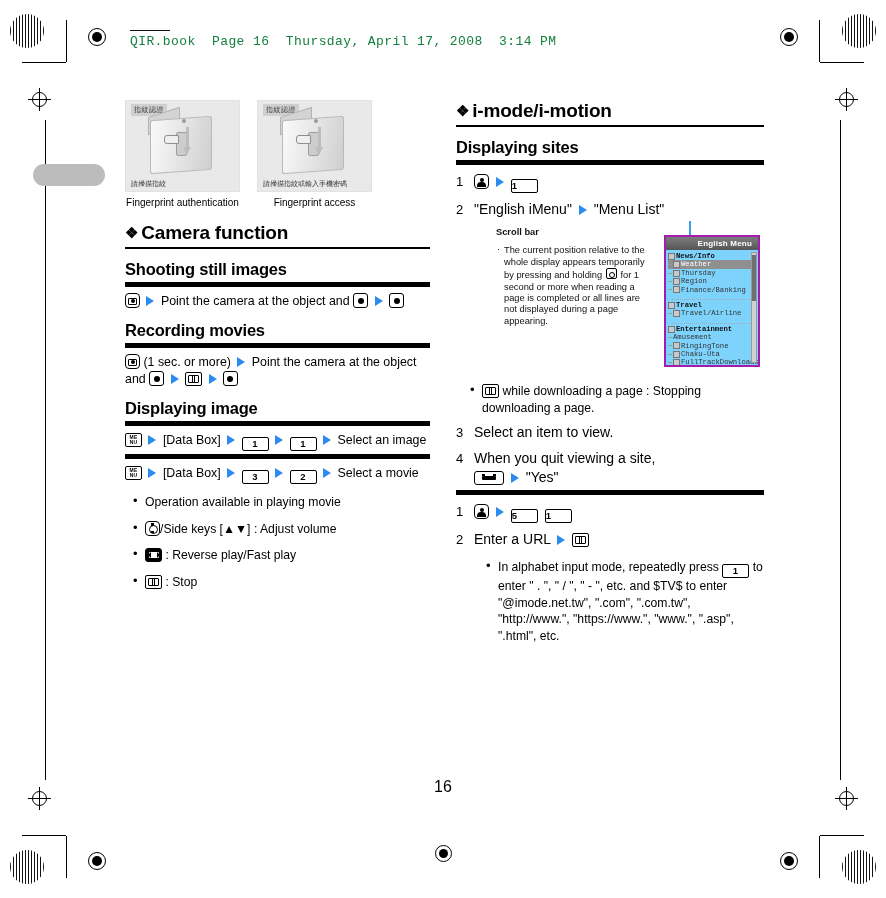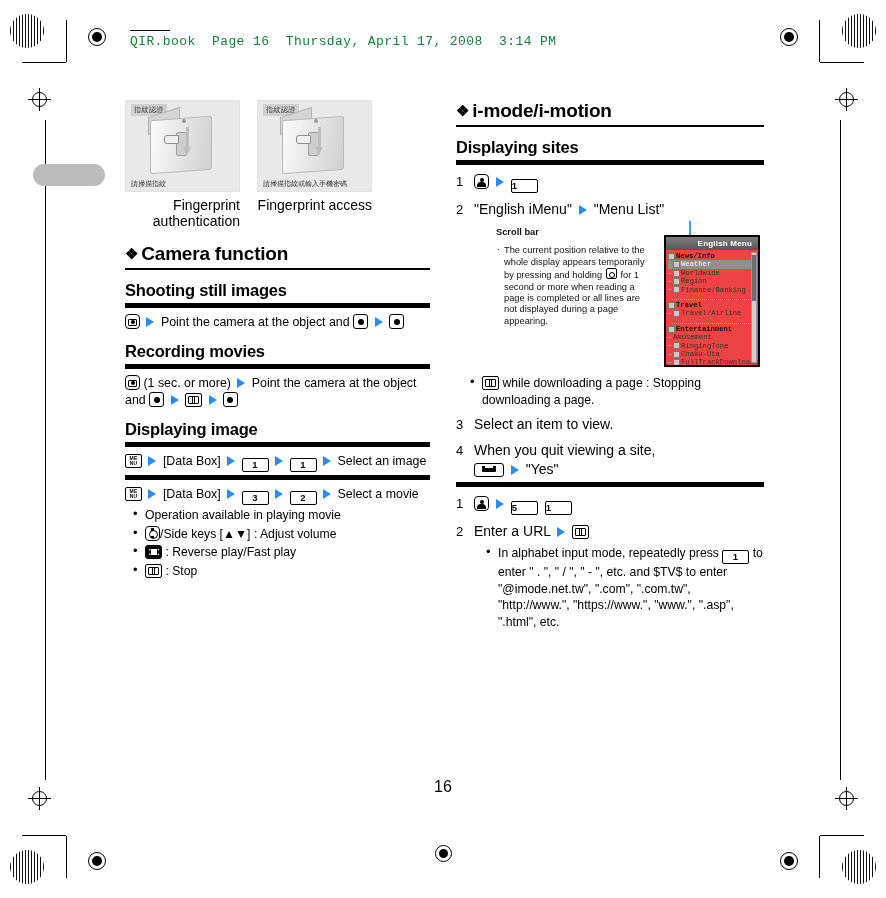--- a/index.html
+++ b/index.html
@@ -34,21 +34,21 @@
       align-items:center;gap:3px;margin:0;}
   .h1 .dia{font-size:15px;}
   .h1rule{height:2px;background:#000;margin-top:3px;}
   .h2{font-size:16.5px;font-weight:bold;margin:11px 0 0;letter-spacing:-.2px;}
   .h2rule{height:5px;background:#000;margin-top:3px;}
 
   
   .oprow{font-size:12.4px;line-height:17px;margin-top:6px;}
   ul.blist{list-style:none;margin:2px 0 0;padding:0 0 0 8px;}
   ul.blist li{font-size:12.2px;line-height:16.5px;position:relative;
-      padding-left:12px;margin-top:2px;}
+      padding-left:12px;margin-top:10px;}
   ul.blist li:before{content:"\2022";position:absolute;left:0;top:-1px;font-size:13px;}
 
   
   .step{display:flex;gap:9px;font-size:14px;line-height:19px;margin-top:7px;}
   .step .num{width:9px;flex:none;text-align:left;font-size:13px;}
   .step .txt{flex:1;}
 
   
   .key{display:inline-block;vertical-align:-3px;border:1.6px solid #000;
      background:#fff;box-sizing:border-box;text-align:center;}
@@ -118,37 +118,37 @@
      background:#cdcdcd;border:1px solid #9d9d9d;border-radius:2px;}
   .figimg .dnarrow{position:absolute;left:60px;top:26px;width:3px;height:22px;
      background:#bdbdbd;}
   .figimg .dnhead{position:absolute;left:57px;top:46px;width:0;height:0;
      border-left:4.5px solid transparent;border-right:4.5px solid transparent;
      border-top:8px solid #bdbdbd;}
   .figimg .finger{position:absolute;left:38px;top:34px;width:13px;height:7px;
      background:#efefef;border:1px solid #8f8f8f;border-radius:3px 1px 1px 3px;}
   .figimg .dot{position:absolute;left:56px;top:18px;width:4px;height:4px;
      border-radius:50%;background:#9a9a9a;}
-  .figcap{font-size:14px;text-align:right;margin-top:5px;}
+  .figcap{font-size:10px;text-align:center;margin-top:5px;}
 
   
   .screenwrap{position:relative;margin-top:2px;}
   .annot{position:absolute;left:40px;top:6px;width:150px;font-size:9.3px;
      line-height:11.4px;color:#111;}
   .annot .ttl{margin-bottom:7px;font-weight:bold;}
   .annot .sub{padding-left:8px;position:relative;}
   .annot .sub:before{content:"\00B7";position:absolute;left:1px;top:-1px;}
   .annot .inlinekey{display:inline-block;width:9px;height:9px;border:1.1px solid #000;
      border-radius:2px;position:relative;vertical-align:-1px;margin:0 1px;}
   .annot .inlinekey i{position:absolute;left:50%;top:50%;width:4px;height:4px;
      margin:-2px 0 0 -2px;border:1px solid #000;border-radius:50%;}
   .pointer{position:absolute;left:233px;top:0;width:2px;height:14px;background:#3aa0e8;}
 
   .lcd{position:absolute;left:208px;top:14px;width:92px;height:128px;
-     border:2px solid #000000;background:#ef4444;overflow:hidden;}
+     border:2px solid #a21caf;background:#7dd3fc;overflow:hidden;}
   .lcd .titlebar{height:13px;background:linear-gradient(180deg,#7d7d7d,#565656);
      color:#fff;font-size:8px;text-align:right;padding:2px 6px 0 0;
      box-sizing:border-box;font-weight:bold;letter-spacing:.2px;}
   .lcd .rows{padding:2px 3px 0 2px;}
   .lcd .r{font-family:"Liberation Mono",monospace;font-size:7.2px;line-height:8.4px;
      color:#333;white-space:nowrap;display:flex;align-items:center;gap:1px;}
   .lcd .r.grp{color:#111;font-weight:bold;}
   .lcd .r.sel{background:#8f8f8f;color:#fff;}
   .lcd .bx{display:inline-block;width:5px;height:5px;border:1px solid #777;
      background:#c9c9c9;flex:none;}
@@ -355,21 +355,21 @@
             <span>News/Info</span>
           </div>
         <div class="r sel">
             <i class="tick"></i>
             <i class="bx"></i>
             <span>Weather</span>
           </div>
         <div class="r">
             <i class="tick"></i>
             <i class="bx"></i>
-            <span>Worldwide</span>
+            <span>Thursday</span>
           </div>
         <div class="r">
             <i class="tick"></i>
             <i class="bx"></i>
             <span>Region</span>
           </div>
         <div class="r">
             <i class="tick"></i>
             <i class="bx"></i>
             <span>Finance/Banking</span>

